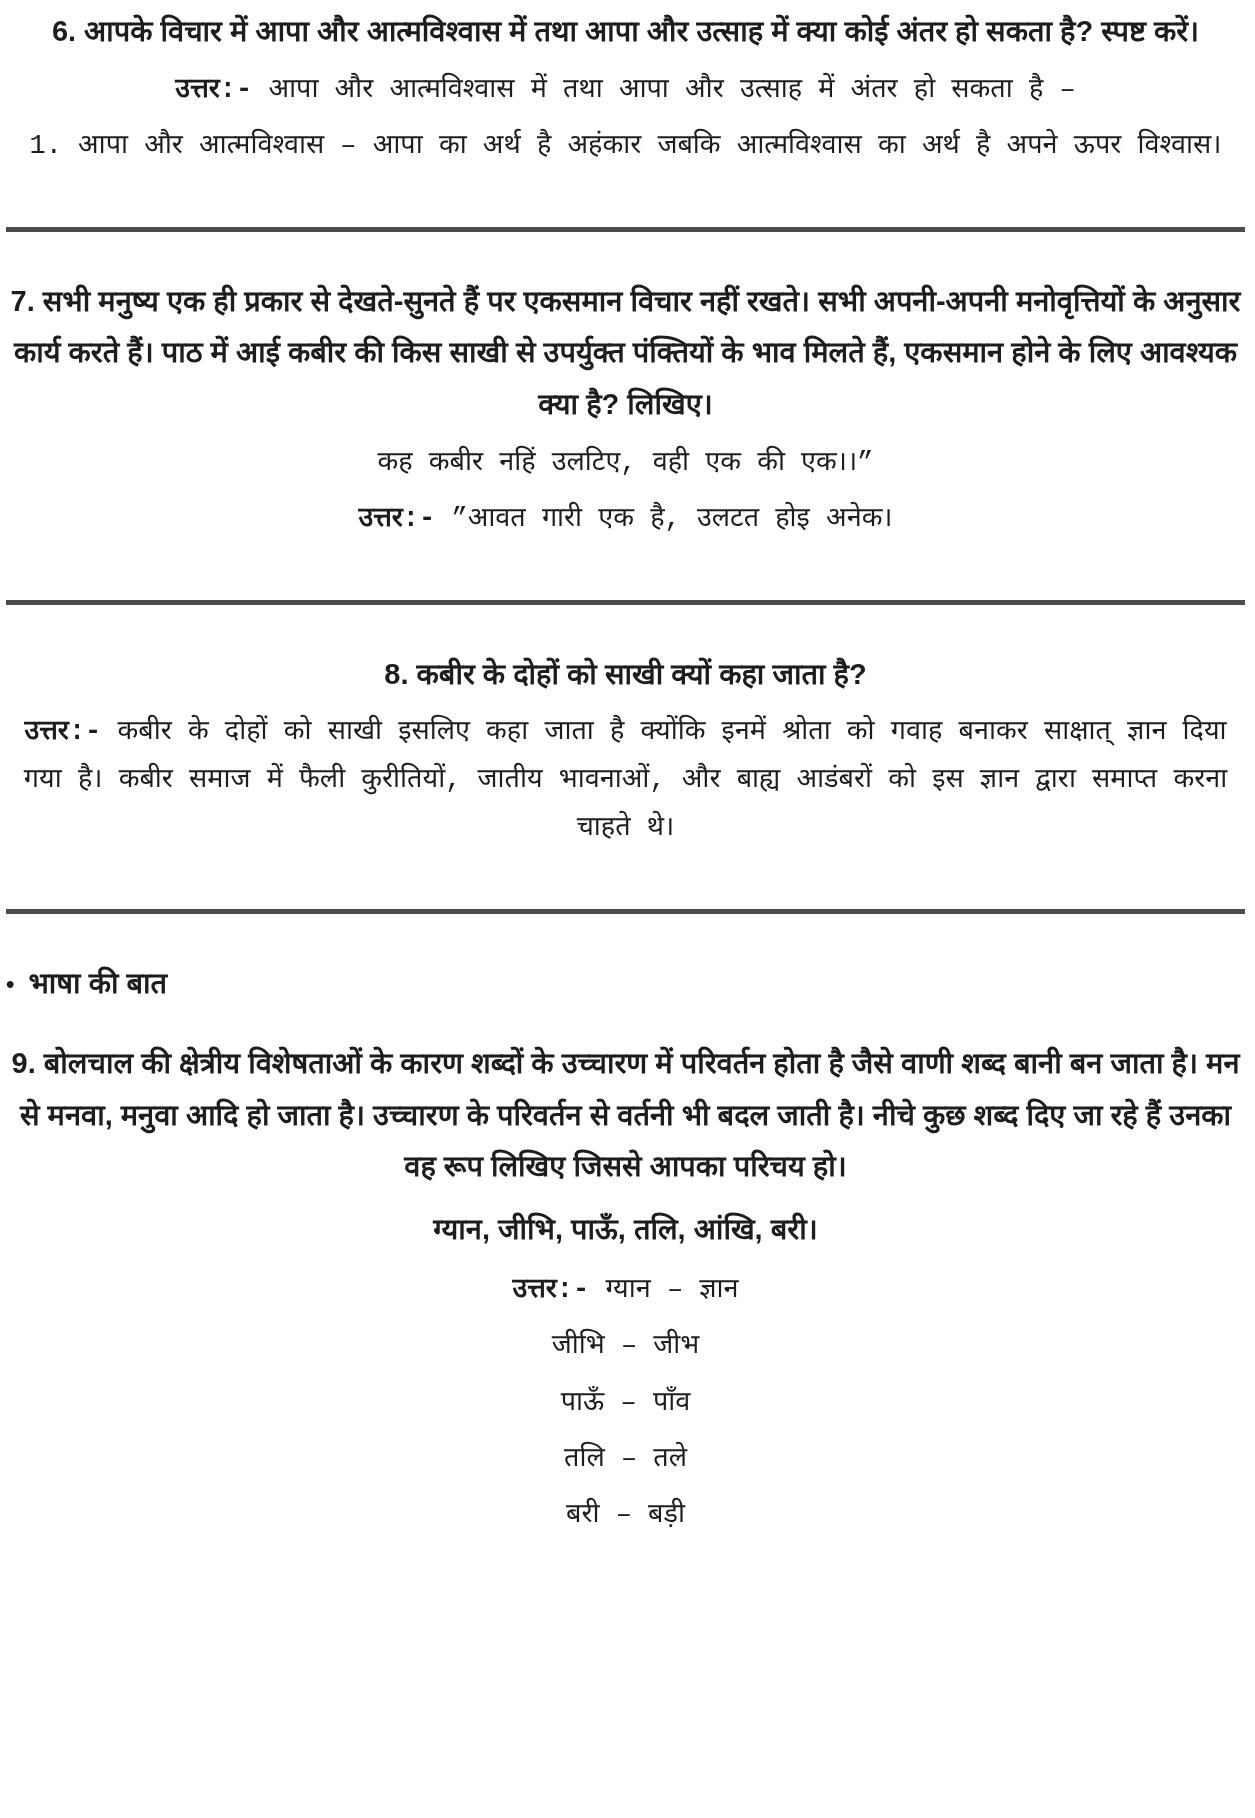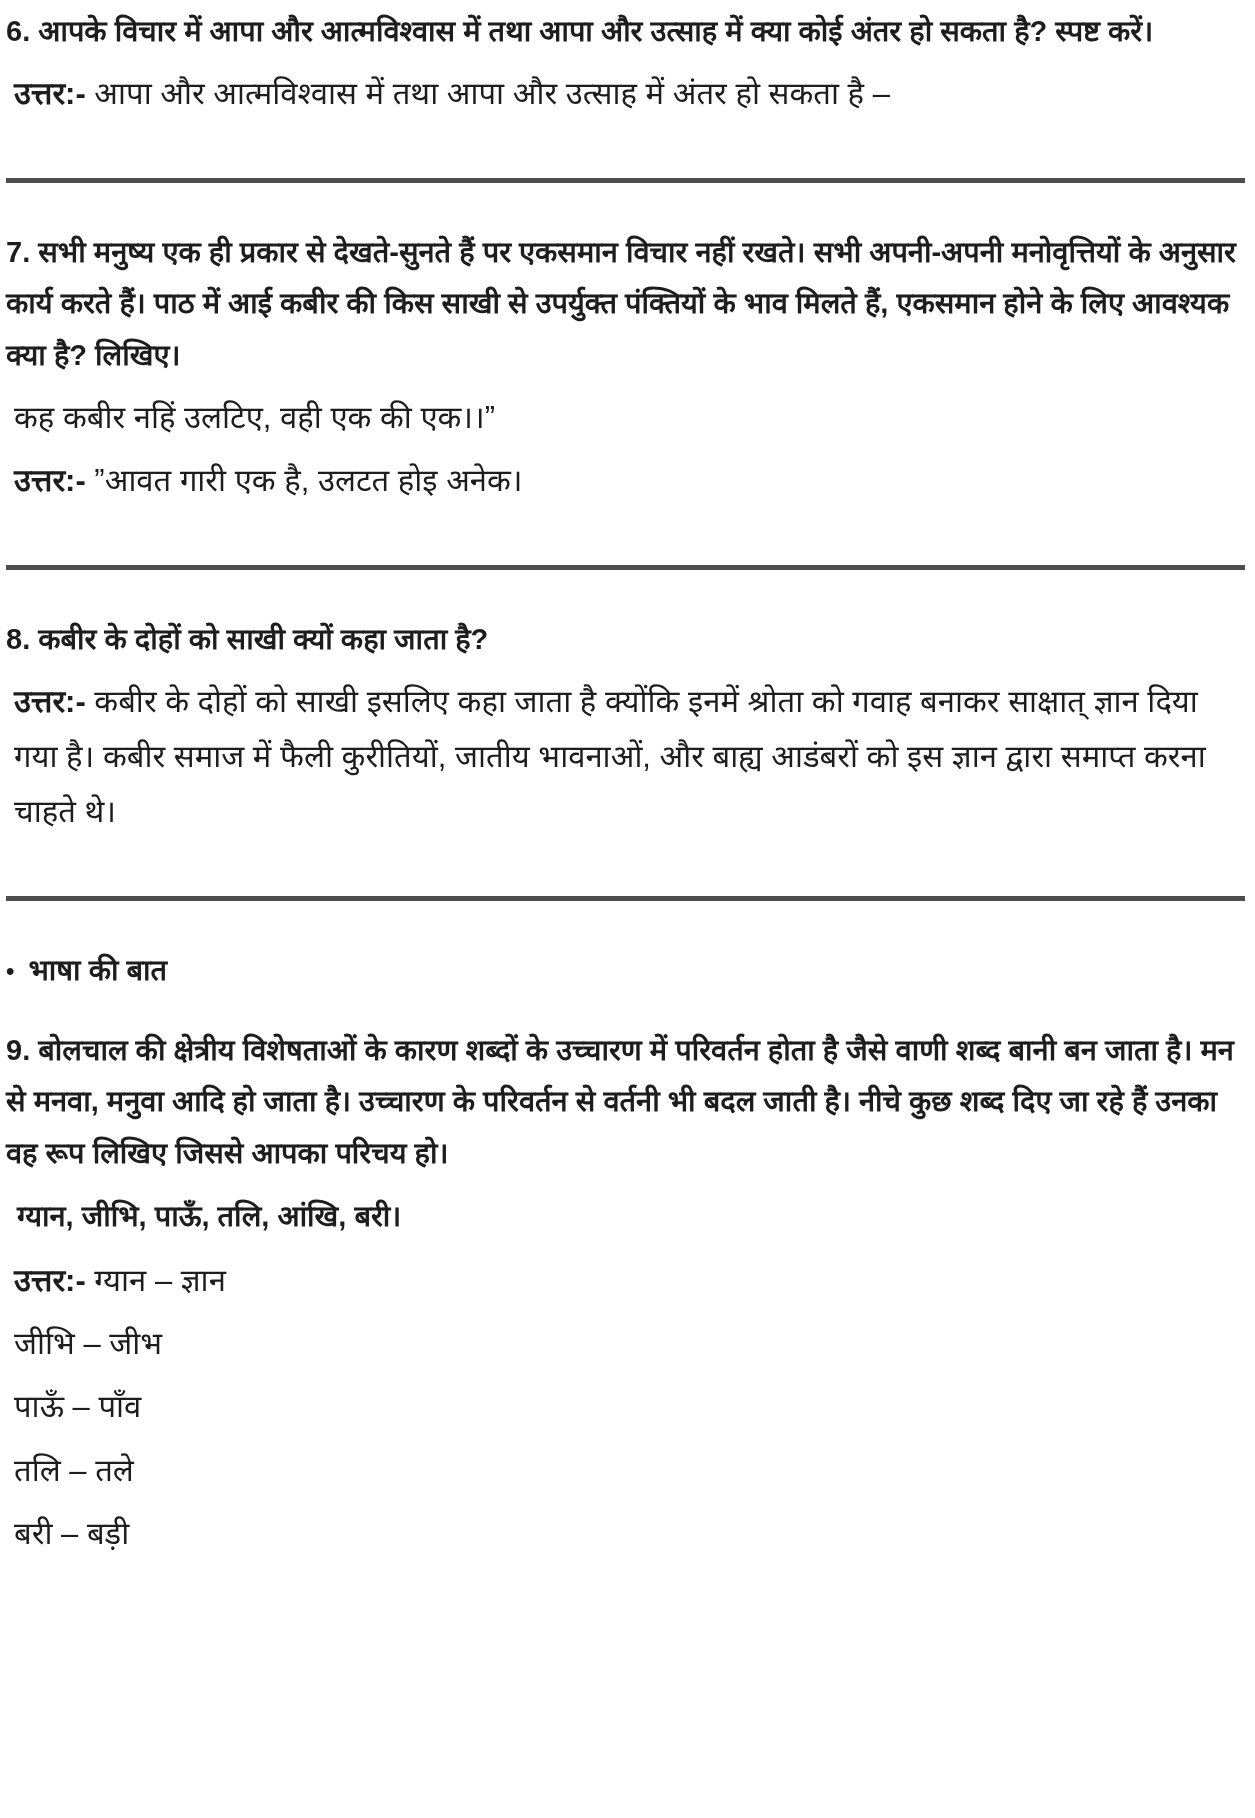--- a/index.html
+++ b/index.html
@@ -12,33 +12,35 @@
     height: 1818px;
     overflow: hidden;
     font-family: "Liberation Sans", "DejaVu Sans", sans-serif;
     color: #1d1d1d;
     -webkit-font-smoothing: antialiased;
   }
   .page {
     box-sizing: border-box;
     width: 1255px;
     padding: 6px 10px 0 6px;
+    text-align: center;
   }
   .qa-section { margin: 0; }
   .q-heading {
     font-size: 29px;
     font-weight: 700;
     line-height: 1.78;
     margin: 0 0 5px 0;
   }
   .body-line, .body-para {
-    font-size: 31px;
+    font-size: 27px;
     font-weight: 400;
     line-height: 1.78;
     margin: 8px;
+    font-family: Liberation Mono, monospace;
   }
   .answer-label {
     font-weight: 700;
   }
   .bold-line {
     font-size: 29px;
     font-weight: 700;
     line-height: 1.78;
     margin: 11px;
   }
@@ -62,20 +64,21 @@
   }
 </style>
 </head>
 <body>
 
 <div class="page">
 
   <section class="qa-section">
     <h2 class="q-heading">6. आपके विचार में आपा और आत्मविश्वास में तथा आपा और उत्साह में क्या कोई अंतर हो सकता है? स्पष्ट करें।</h2>
     <p class="body-para"><span class="answer-label">उत्तर:-</span> <span>आपा और आत्मविश्वास में तथा आपा और उत्साह में अंतर हो सकता है –</span></p>
+    <p class="body-para">1. आपा और आत्मविश्वास – आपा का अर्थ है अहंकार जबकि आत्मविश्वास का अर्थ है अपने ऊपर विश्वास।</p>
   </section>
 
   <hr class="section-divider">
 
   <section class="qa-section">
     <h2 class="q-heading">7. सभी मनुष्य एक ही प्रकार से देखते-सुनते हैं पर एकसमान विचार नहीं रखते। सभी अपनी-अपनी मनोवृत्तियों के अनुसार कार्य करते हैं। पाठ में आई कबीर की किस साखी से उपर्युक्त पंक्तियों के भाव मिलते हैं, एकसमान होने के लिए आवश्यक क्या है? लिखिए।</h2>
     <p class="body-para">कह कबीर नहिं उलटिए, वही एक की एक।।”</p>
     <p class="body-para"><span class="answer-label">उत्तर:-</span> <span>”आवत गारी एक है, उलटत होइ अनेक।</span></p>
   </section>
 

